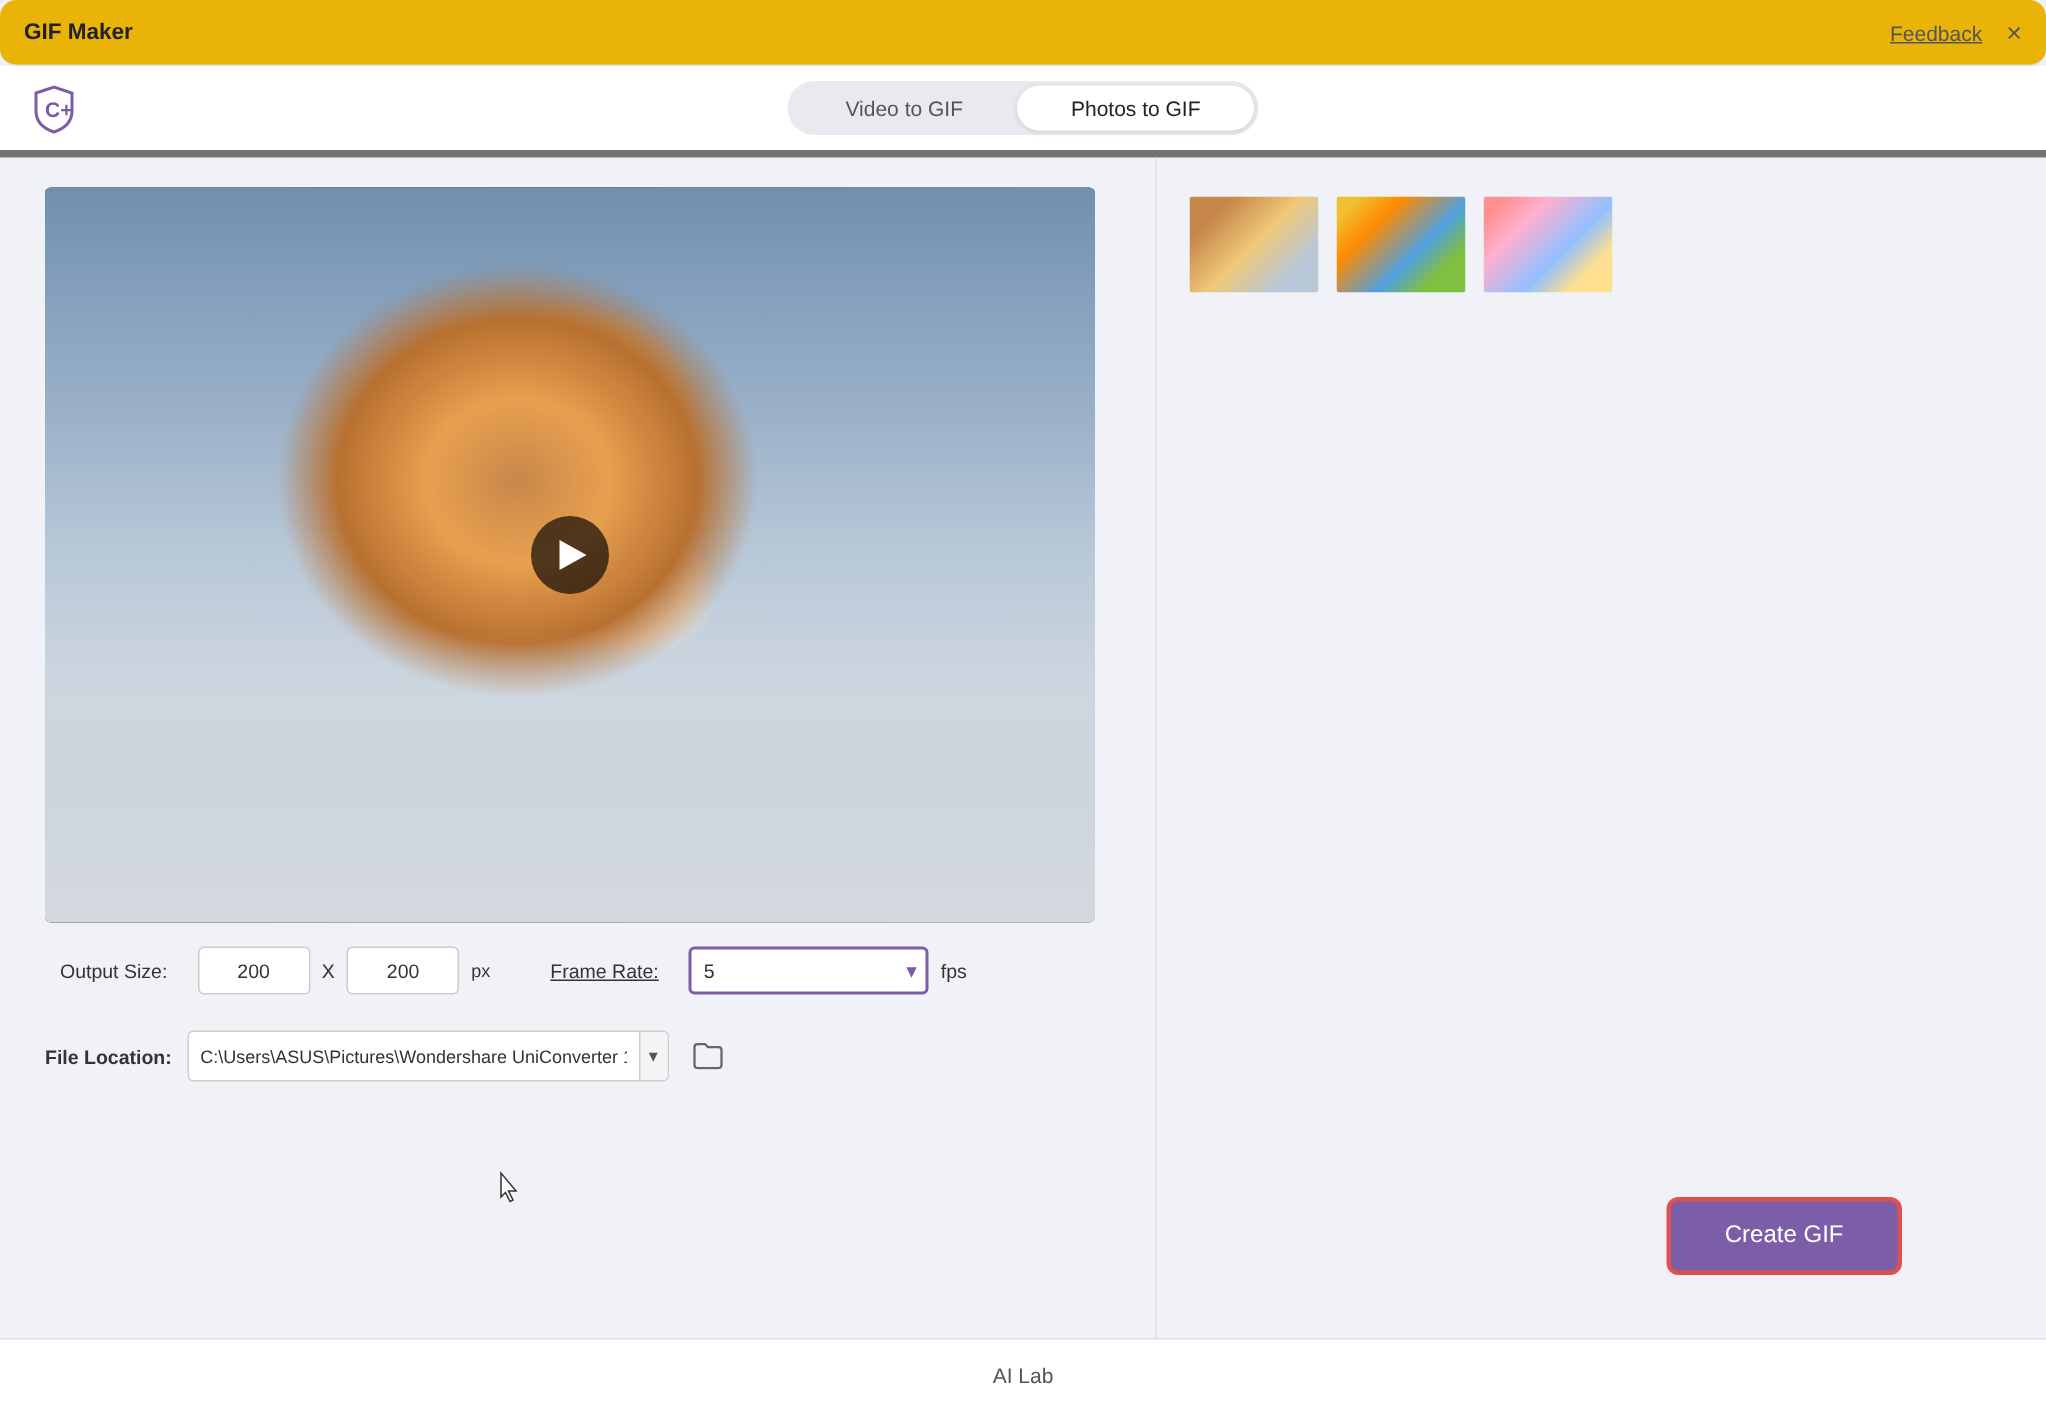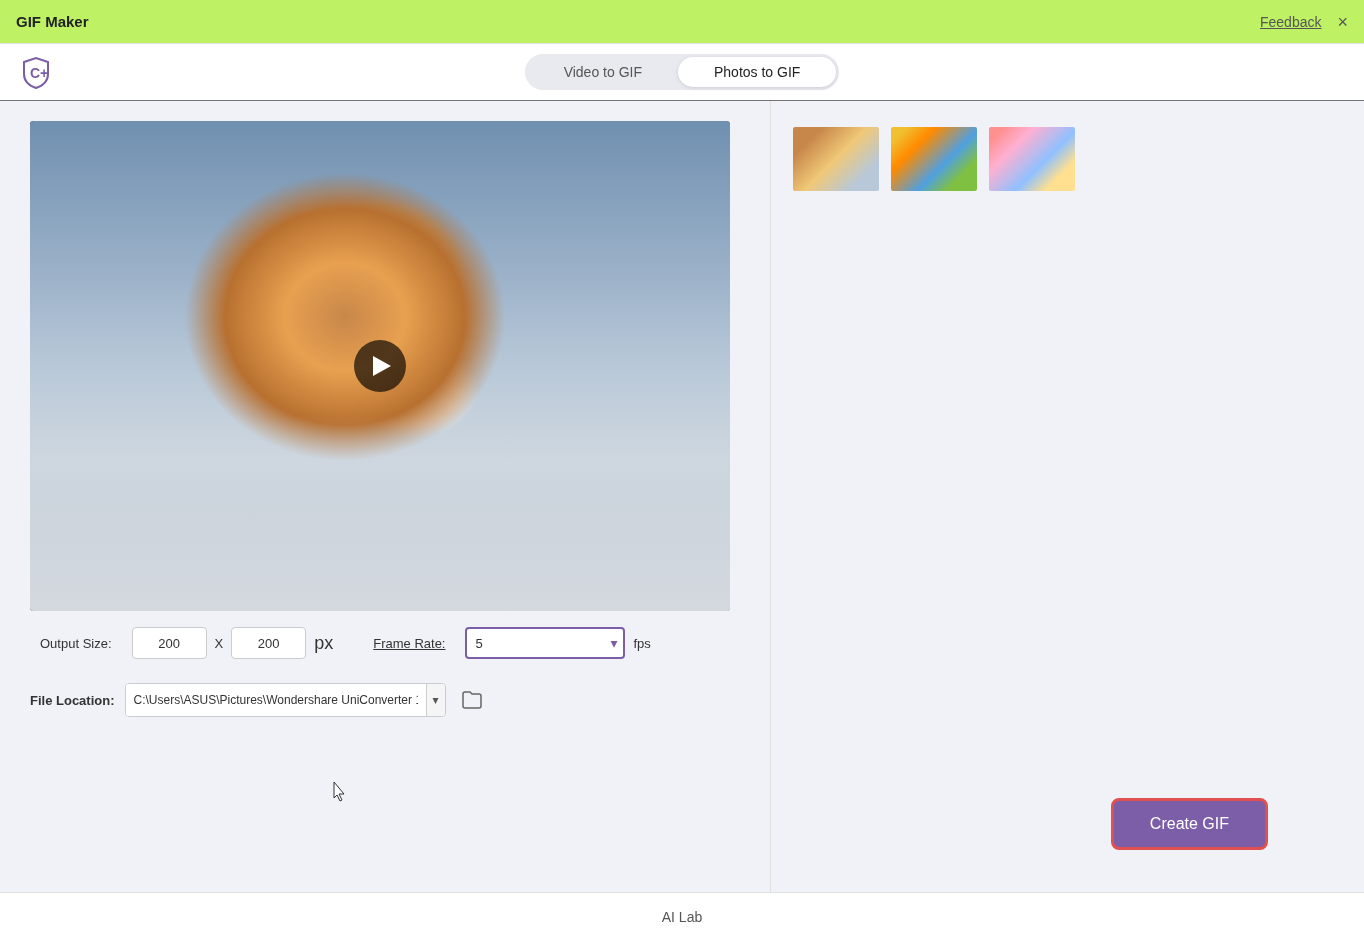--- a/index.html
+++ b/index.html
@@ -11,23 +11,24 @@
       overflow: hidden;
       position: relative;
     }
 
     
     .title-bar {
       display: flex;
       align-items: center;
       justify-content: space-between;
       padding: 8px 16px;
-      background: #bef264;
+      background: #eab308;
       border-bottom: 1px solid #e0e0e0;
       height: 44px;
+      border-radius: 11px;
     }
     .title-bar-left {
       font-size: 15px;
       font-weight: 600;
       color: #222;
     }
     .title-bar-right {
       display: flex;
       align-items: center;
       gap: 16px;
@@ -47,21 +48,21 @@
       line-height: 1;
     }
 
     
     .tab-bar {
       display: flex;
       justify-content: center;
       align-items: flex-end;
       padding: 10px 0;
       background: #fff;
-      border-bottom: 1px solid #737373;
+      border-bottom: 5px solid #737373;
       gap: 0;
     }
     .tab-container {
       display: flex;
       background: #e8eaf0;
       border-radius: 20px;
       padding: 3px;
     }
     .tab {
       padding: 7px 36px;
@@ -183,21 +184,21 @@
       height: 32px;
       border: 1px solid #ccc;
       border-radius: 4px;
       text-align: center;
       font-size: 13px;
       color: #333;
       background: #fff;
       padding: 0 18px;
     }
     .px-label {
-      font-size: 18px;
+      font-size: 12px;
       color: #333;
     }
     .x-label {
       font-size: 13px;
       color: #333;
     }
     .fps-row {
       display: flex;
       align-items: center;
       gap: 8px;

